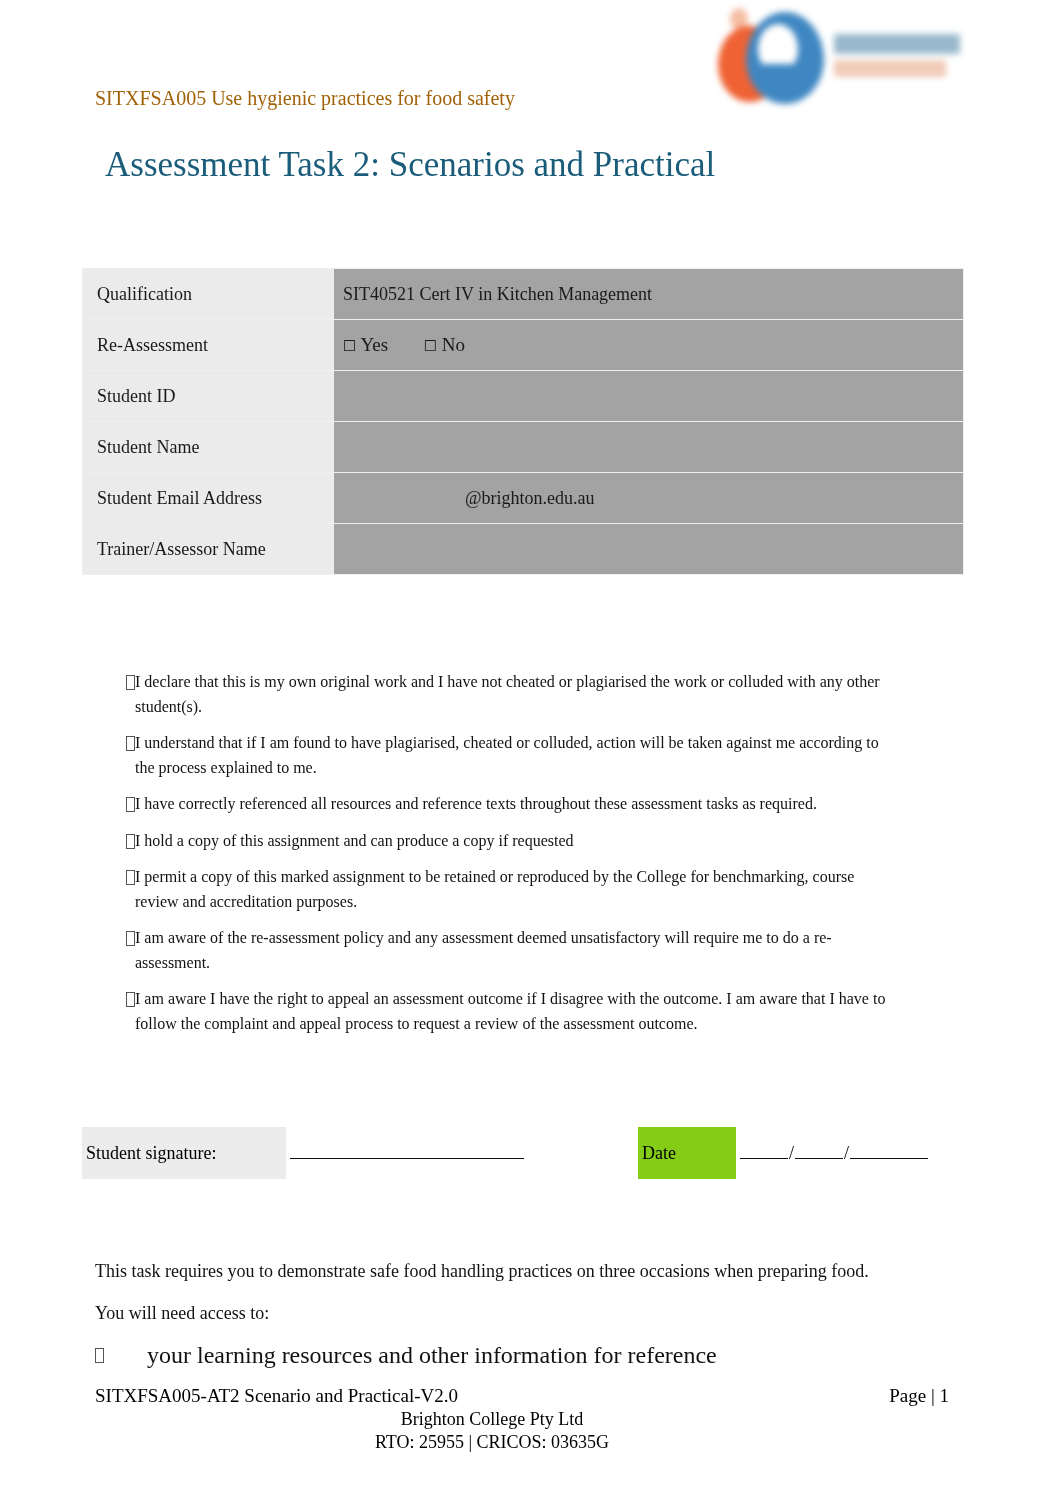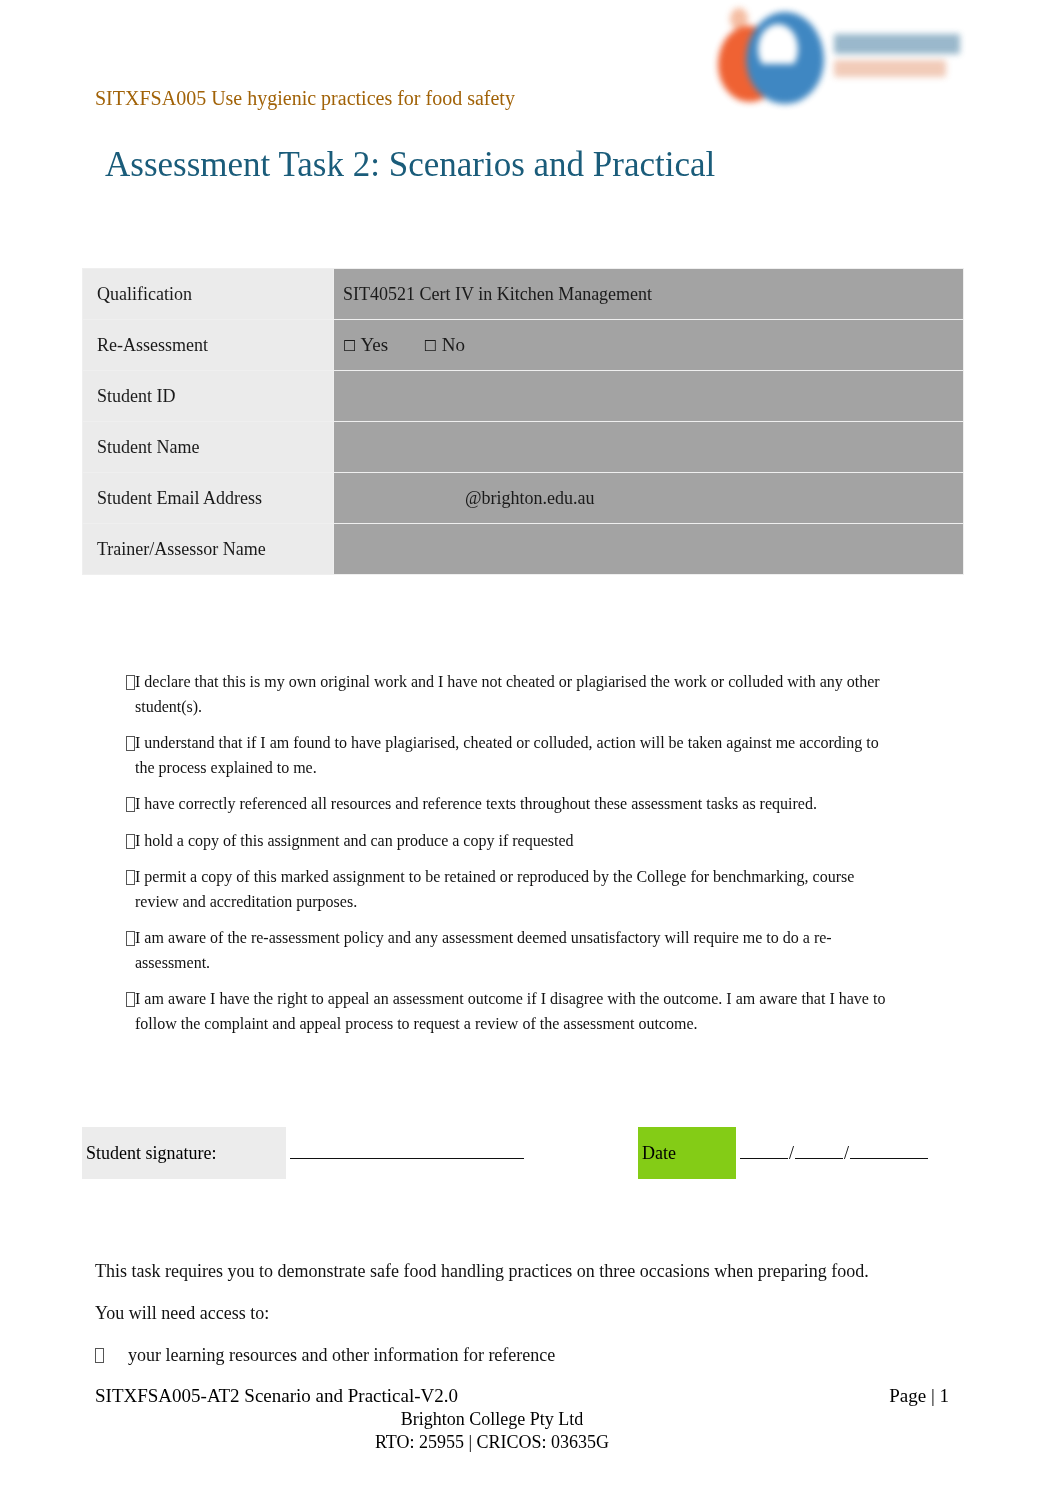--- a/index.html
+++ b/index.html
@@ -250,22 +250,22 @@
     line-height: 24px;
     margin: 8px 0 18px 0;
     color: #121212;
   }
   .access-item {
     display: flex;
     align-items: flex-start;
   }
   .access-item .tofu { margin-top: 5px; }
   .access-text {
-    margin-left: 24px;
-    font-size: 18px;
+    margin-left: 43px;
+    font-size: 24px;
     line-height: 24px;
     color: #121212;
   }
 
   
   .footer {
     position: absolute;
     left: 95px;
     top: 1385px;
     width: 854px;

